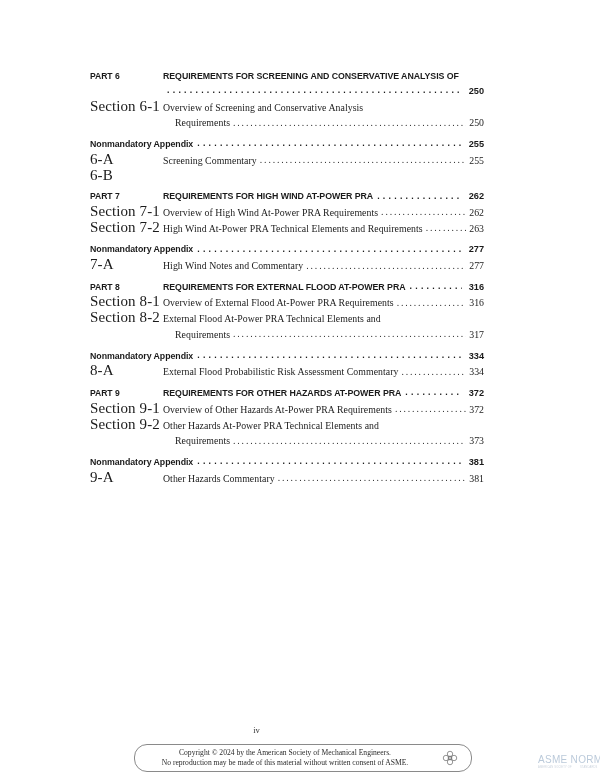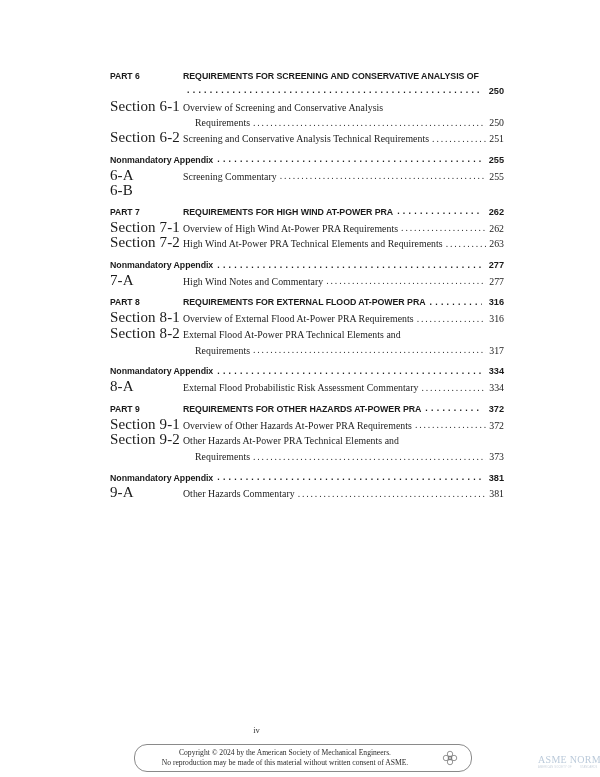--- a/index.html
+++ b/index.html
@@ -16,21 +16,20 @@
     color: #1a1a1a;
     -webkit-font-smoothing: antialiased;
   }
 
   
   #toc {
     position: absolute;
     left: 90px;
     top: 70px;
     width: 394px;
-    margin-left: 20px;
   }
 
   .group {
     margin-bottom: 0px;
   }
   .group + .group {
     margin-top: 8px;
   }
 
   .row {
@@ -163,21 +162,21 @@
   
   #asme-norm-logo {
     position: absolute;
     left: 538px;
     top: 754px;
     width: 58px;
     text-align: left;
     opacity: 0.42;
   }
   #asme-norm-logo .wordmark {
-    font-family: Liberation Serif, serif;
+    font-family: Liberation Sans, sans-serif;
     font-size: 10px;
     letter-spacing: 0.3px;
     color: #5b7fa6;
     white-space: nowrap;
   }
   #asme-norm-logo .subline {
     display: flex;
     gap: 8px;
     margin-top: 1px;
   }
@@ -212,28 +211,20 @@
         <div class="titlewrap">
           <span class="title">Overview of Screening and Conservative Analysis</span>
         </div>
       </div>
       <div class="row cont">
         <div class="label empty">Section 6-1</div>
         <div class="titlewrap">
           <span class="title">Requirements</span>
           <span class="leader"></span>
           <span class="pageno">250</span>
-        </div>
-      </div>
-      <div class="row">
-        <div class="label">Section 6-2</div>
-        <div class="titlewrap">
-          <span class="title">Screening and Conservative Analysis Technical Requirements</span>
-          <span class="leader"></span>
-          <span class="pageno">251</span>
         </div>
       </div>
     </div>
     <div class="group">
       <div class="row head appendix">
         <div class="titlewrap">
           <span class="title">Nonmandatory Appendix</span>
           <span class="leader"></span>
           <span class="pageno">255</span>
         </div>

